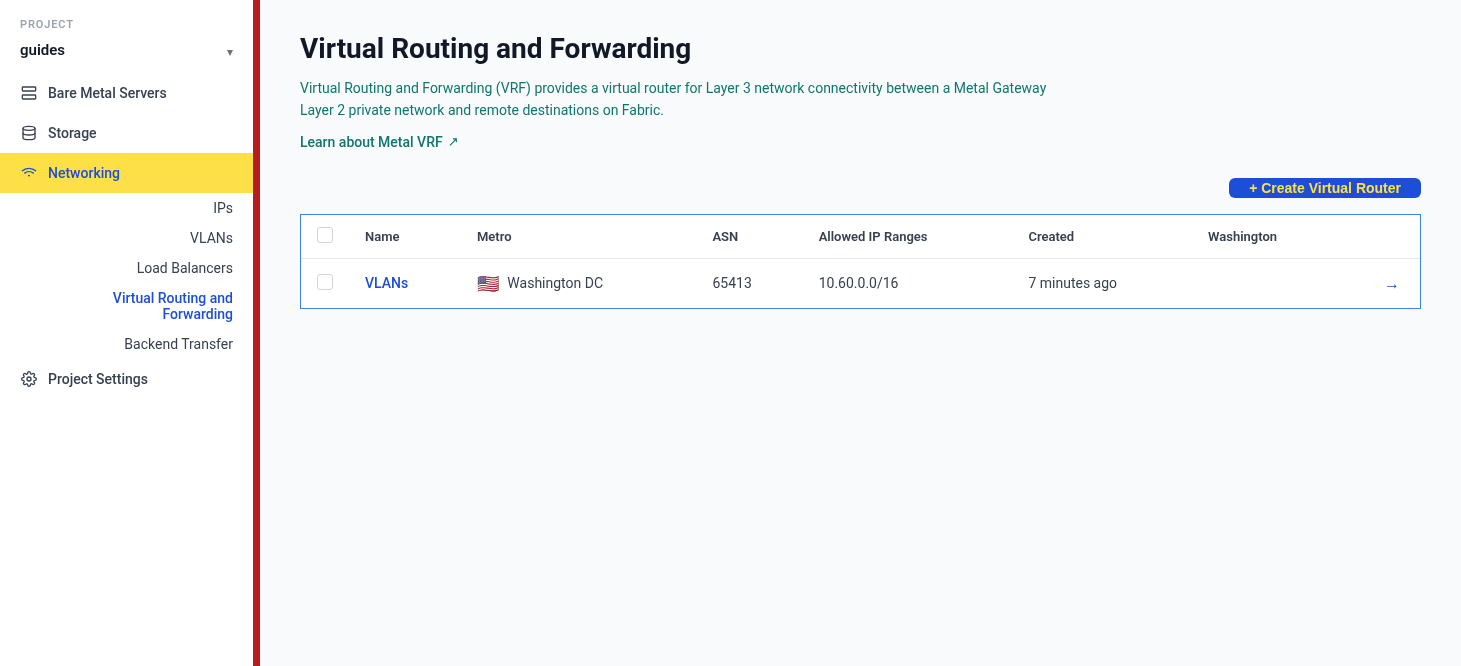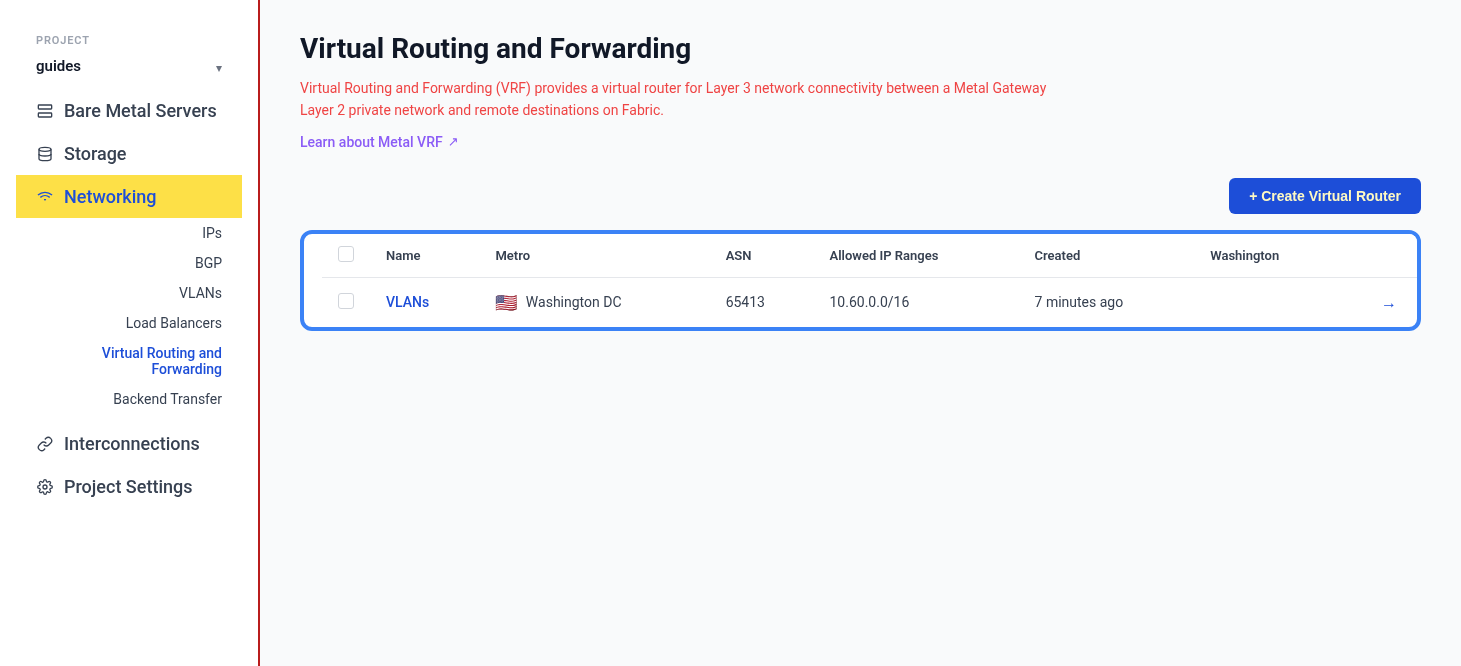--- a/index.html
+++ b/index.html
@@ -3,24 +3,24 @@
   <meta charset="utf-8">
   <style>
     * { box-sizing: border-box; margin: 0; padding: 0; }
     body { font-family: -apple-system, BlinkMacSystemFont, 'Segoe UI', Roboto, sans-serif; background: #fff; display: flex; height: 666px; overflow: hidden; }
 
     
     .sidebar {
       width: 260px;
       min-width: 260px;
       background: #fff;
-      border-right: 2px solid #b91c1c;
+      border-right: 7px solid #b91c1c;
       display: flex;
       flex-direction: column;
-      padding: 16px;
+      padding: 0;
       height: 100%;
       overflow-y: auto;
     }
     .sidebar-project-label {
       font-size: 11px;
       font-weight: 600;
       color: #9ca3af;
       text-transform: uppercase;
       letter-spacing: 0.08em;
       padding: 18px 20px 4px 20px;
@@ -41,21 +41,21 @@
       color: #6b7280;
       font-size: 12px;
     }
     .sidebar-nav-item {
       display: flex;
       align-items: center;
       gap: 10px;
       padding: 11px 20px;
       cursor: pointer;
       color: #374151;
-      font-size: 18px;
+      font-size: 14px;
       font-weight: 500;
       border-radius: 0;
       transition: background 0.15s;
     }
     .sidebar-nav-item.active { background: #fde047; color: #1d4ed8; }
     .sidebar-nav-icon {
       width: 18px;
       height: 18px;
       display: flex;
       align-items: center;
@@ -85,62 +85,61 @@
       background: #f9fafb;
     }
     .page-title {
       font-size: 28px;
       font-weight: 700;
       color: #111827;
       margin-bottom: 12px;
     }
     .page-description {
       font-size: 14px;
-      color: #ef4444;
+      color: #0f766e;
       line-height: 1.6;
       max-width: 780px;
       margin-bottom: 10px;
     }
     .learn-link {
       display: inline-flex;
       align-items: flex-start;
       gap: 5px;
       font-size: 14px;
-      color: #8b5cf6;
+      color: #0f766e;
       text-decoration: none;
       font-weight: 500;
       margin-bottom: 28px;
     }
 
     
     .table-header-row {
       display: flex;
       justify-content: flex-end;
       margin-bottom: 16px;
     }
     .create-button {
       display: inline-flex;
       align-items: center;
       gap: 8px;
       background: #1d4ed8;
-      color: #fef9c3;
+      color: #fde047;
       font-size: 14px;
       font-weight: 600;
-      padding: 10px 20px;
+      padding: 2px 20px;
       border: none;
       border-radius: 6px;
       cursor: pointer;
     }
 
     .table-container {
       background: #fff;
-      border: 4px solid #3b82f6;
-      border-radius: 12px;
+      border: 1px solid #3b82f6;
+      border-radius: 0;
       overflow: hidden;
-      padding-left: 18px;
     }
     table {
       width: 100%;
       border-collapse: collapse;
     }
     thead tr {
       border-bottom: 1px solid #e5e7eb;
       background: #fff;
     }
     thead th {
@@ -241,38 +240,28 @@
           <path d="M5 12.55a11 11 0 0 1 14.08 0"></path>
         <path d="M10.54 16.1a6 6 0 0 1 2.92 0"></path>
           <line x1="12" y1="20" x2="12.01" y2="20"></line>
       </svg>
     </span>
     <span>Networking</span>
   </div>
 
   <div class="sidebar-sub-items">
     <span class="sidebar-sub-item">IPs</span>
-    <span class="sidebar-sub-item">BGP</span>
     <span class="sidebar-sub-item">VLANs</span>
 
 
     <span class="sidebar-sub-item">Load Balancers</span>
     <span class="sidebar-sub-item active">Virtual Routing and Forwarding</span>
     <span class="sidebar-sub-item">Backend Transfer</span>
   </div>
 
-  <div class="sidebar-nav-item" style="margin-top: 8px;">
-    <span class="sidebar-nav-icon">
-      <svg width="16" height="16" viewBox="0 0 24 24" fill="none" stroke="currentColor" stroke-width="2">
-        <path d="M10 13a5 5 0 0 0 7.54.54l3-3a5 5 0 0 0-7.07-7.07l-1.72 1.71"></path>
-        <path d="M14 11a5 5 0 0 0-7.54-.54l-3 3a5 5 0 0 0 7.07 7.07l1.71-1.71"></path>
-      </svg>
-    </span>
-    <span>Interconnections</span>
-  </div>
 
   <div class="sidebar-nav-item">
     <span class="sidebar-nav-icon">
       <svg width="16" height="16" viewBox="0 0 24 24" fill="none" stroke="currentColor" stroke-width="2">
         <circle cx="12" cy="12" r="3"></circle>
         <path d="M19.4 15a1.65 1.65 0 0 0 .33 1.82l.06.06a2 2 0 0 1-2.83 2.83l-.06-.06a1.65 1.65 0 0 0-1.82-.33 1.65 1.65 0 0 0-1 1.51V21a2 2 0 0 1-4 0v-.09A1.65 1.65 0 0 0 9 19.4a1.65 1.65 0 0 0-1.82.33l-.06.06a2 2 0 0 1-2.83-2.83l.06-.06A1.65 1.65 0 0 0 4.68 15a1.65 1.65 0 0 0-1.51-1H3a2 2 0 0 1 0-4h.09A1.65 1.65 0 0 0 4.6 9a1.65 1.65 0 0 0-.33-1.82l-.06-.06a2 2 0 0 1 2.83-2.83l.06.06A1.65 1.65 0 0 0 9 4.68a1.65 1.65 0 0 0 1-1.51V3a2 2 0 0 1 4 0v.09a1.65 1.65 0 0 0 1 1.51 1.65 1.65 0 0 0 1.82-.33l.06-.06a2 2 0 0 1 2.83 2.83l-.06.06A1.65 1.65 0 0 0 19.4 9a1.65 1.65 0 0 0 1.51 1H21a2 2 0 0 1 0 4h-.09a1.65 1.65 0 0 0-1.51 1z"></path>
       </svg>
     </span>
     <span>Project Settings</span>
   </div>

